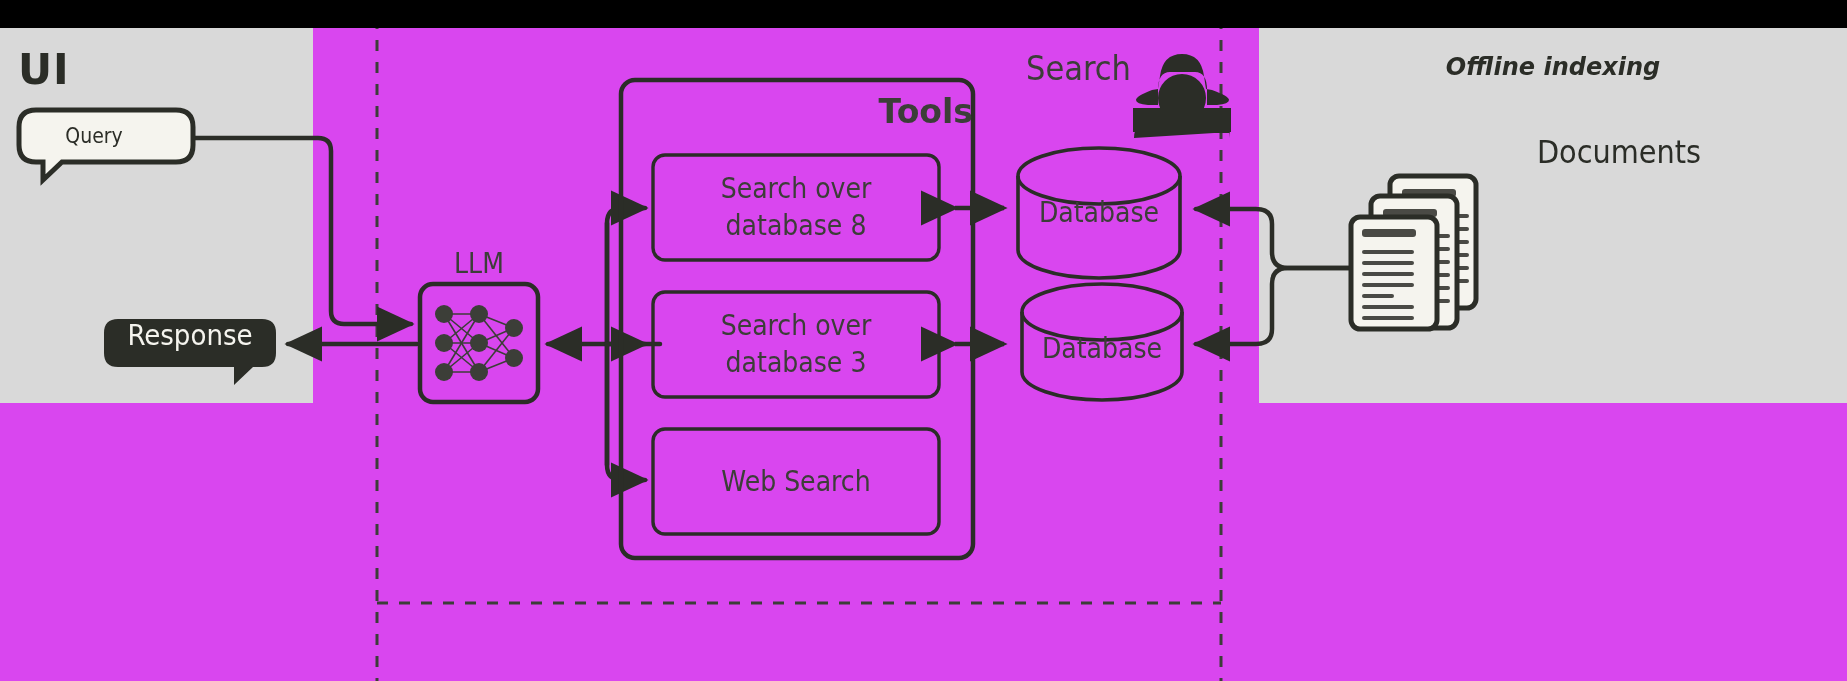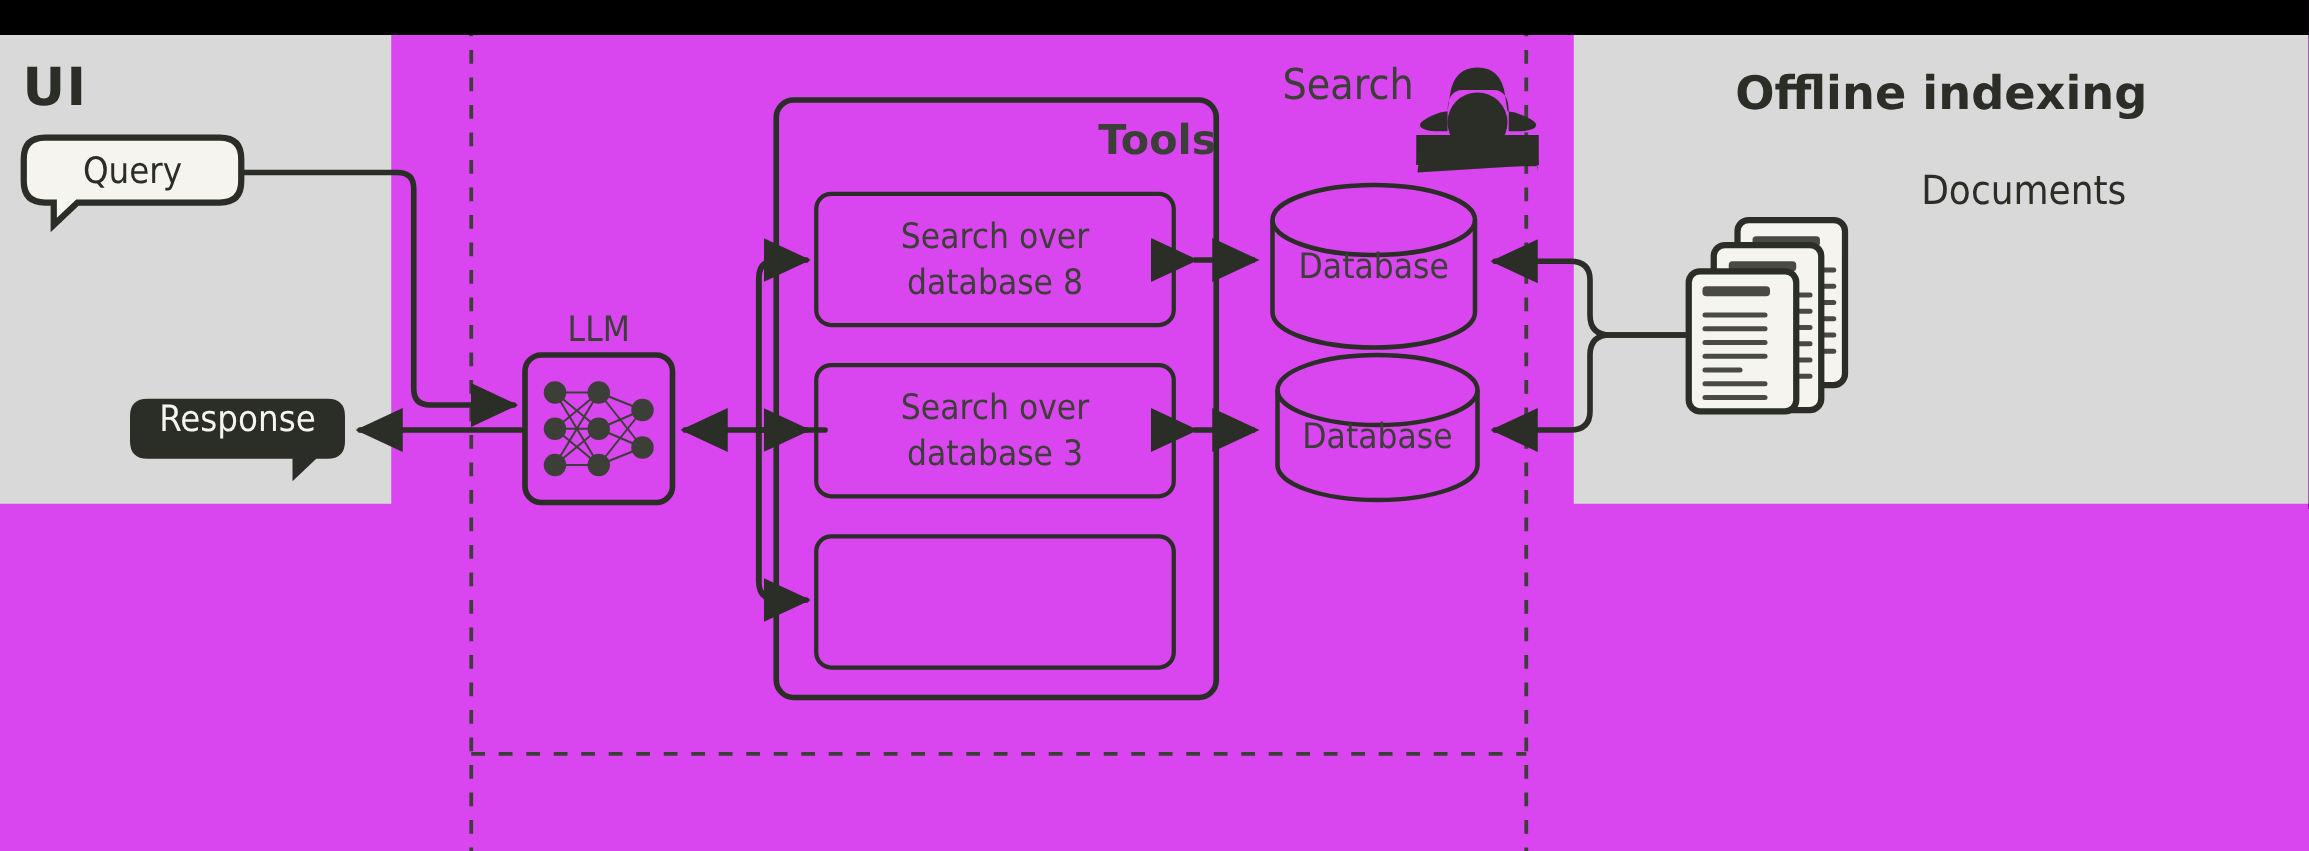--- a/index.html
+++ b/index.html
@@ -150,22 +150,22 @@
       <path d="M1135,105 C1135,86 1155,82 1182,82 C1209,82 1229,86 1229,105 L1229,105 L1229,105 Z"></path>
       <rect x="1133" y="93" width="98" height="0"></rect>
       <path d="M1133,104 C1133,85 1155,80 1182,80 C1209,80 1231,85 1231,104 L1231,104 Z"></path>
     </g>
     <rect x="1133" y="80" width="98" height="24" fill="#2b2d27"></rect>
 
   </svg>
 
   <div style="position:absolute;left:18px;top:17px;font-size:42px;color:#2b2d27;letter-spacing:1px;" class="panel-title">UI</div>
 
-  <div style="position:absolute;left:19px;top:82px;width:174px;height:52px;display:flex;align-items:center;justify-content:center;
-              font-size:29px;color:#2b2d27;" class="lbl">Query</div>
+  <div style="position:absolute;left:7px;top:82px;width:174px;height:52px;display:flex;align-items:center;justify-content:center;
+              font-size:21px;color:#2b2d27;" class="lbl">Query</div>
 
   <div style="position:absolute;left:104px;top:291px;width:172px;height:32px;display:flex;align-items:center;justify-content:center;
               font-size:29px;color:#f5f4ee;" class="lbl">Response</div>
 
   <div style="position:absolute;left:420px;top:219px;width:118px;text-align:center;font-size:28px;color:#3c3e38;" class="lbl">LLM</div>
 
   <div style="position:absolute;left:1021px;top:20px;width:110px;text-align:right;font-size:34px;color:#3c3e38;" class="lbl">Search</div>
 
   <div style="position:absolute;left:621px;top:64px;width:352px;text-align:right;font-size:33px;color:#3c3e38;font-weight:bold;" class="panel-title">Tools</div>
 
@@ -174,22 +174,24 @@
     <span>Search over</span>
     <span>database 8</span>
   </div>
 
   <div style="position:absolute;left:653px;top:264px;width:286px;height:105px;display:flex;flex-direction:column;
               align-items:center;justify-content:center;font-size:28px;line-height:1.32;color:#3c3e38;" class="lbl">
     <span>Search over</span>
     <span>database 3</span>
   </div>
 
+  <div style="position:absolute;left:653px;top:401px;width:286px;height:105px;display:flex;align-items:center;justify-content:center;
+              font-size:28px;color:#3c3e38;" class="lbl">Web Search</div>
 
   <div style="position:absolute;left:1018px;top:168px;width:162px;text-align:center;font-size:28px;color:#3c3e38;" class="lbl">Database</div>
 
   <div style="position:absolute;left:1022px;top:304px;width:160px;text-align:center;font-size:28px;color:#3c3e38;" class="lbl">Database</div>
 
-  <div style="position:absolute;left:1259px;top:25px;width:588px;text-align:center;font-size:37px;color:#2b2d27;" class="panel-title">Offline indexing</div>
+  <div style="position:absolute;left:1259px;top:25px;width:588px;text-align:center;font-size:24px;color:#2b2d27;font-style:italic;" class="panel-title">Offline indexing</div>
 
   <div style="position:absolute;left:1325px;top:105px;width:588px;text-align:center;font-size:32px;color:#2b2d27;" class="lbl">Documents</div>
 
 </div>
 
 </body></html>

